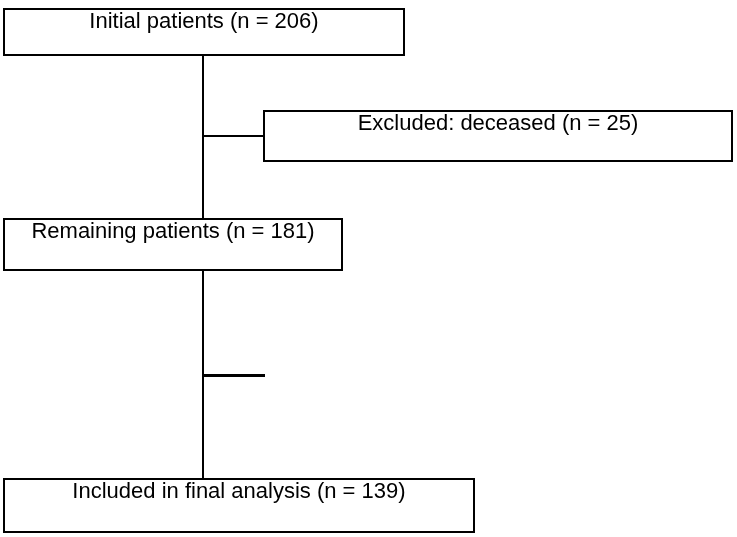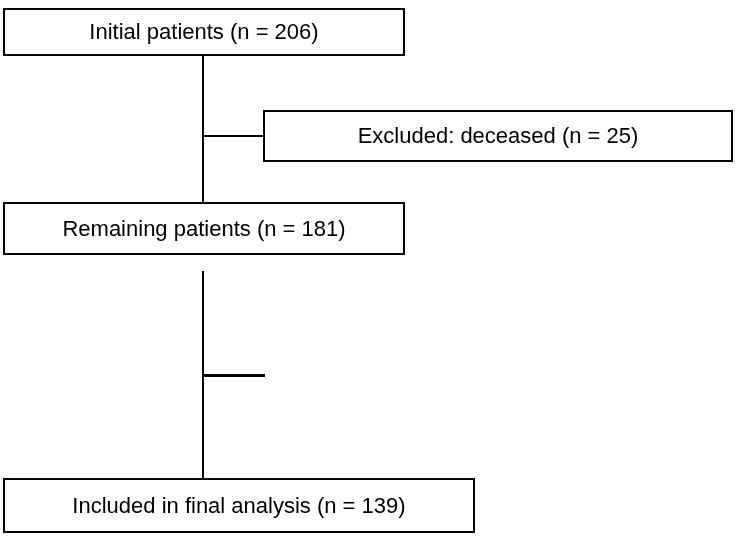--- a/index.html
+++ b/index.html
@@ -15,35 +15,35 @@
     font-family: "Liberation Sans", sans-serif;
     color: #000000;
     overflow: hidden;
   }
   .node {
     position: absolute;
     box-sizing: border-box;
     border: 2.5px solid #000000;
     background: #ffffff;
     display: flex;
-    align-items: center;
+    align-items: flex-start;
     justify-content: center;
     font-size: 22px;
     line-height: 1;
     white-space: nowrap;
     z-index: 2;
   }
   .connector {
     position: absolute;
     background: #000000;
     z-index: 1;
   }
   
   .node-initial   { left: 3px;   top: 8px;   width: 402px; height: 48px; }
-  .node-remaining { left: 3px;   top: 202px; width: 402px; height: 53px; }
+  .node-remaining { left: 3px;   top: 218px; width: 340px; height: 53px; }
   .node-final     { left: 3px;   top: 478px; width: 472px; height: 55px; }
   
   .node-excluded  { left: 263px; top: 110px; width: 470px; height: 52px; }
   .node-lost      { left: 263px; top: 347px; width: 470px; height: 56px; }
   
   .conn-v1 { left: 201.5px; top: 56px;  width: 2.5px; height: 162px; }
   .conn-v2 { left: 201.5px; top: 271px; width: 2.5px; height: 207px; }
   
   .conn-h1 { left: 203px; top: 134.5px; width: 61px; height: 2.5px; }
   .conn-h2 { left: 203px; top: 374px;   width: 62px; height: 2.5px; }

